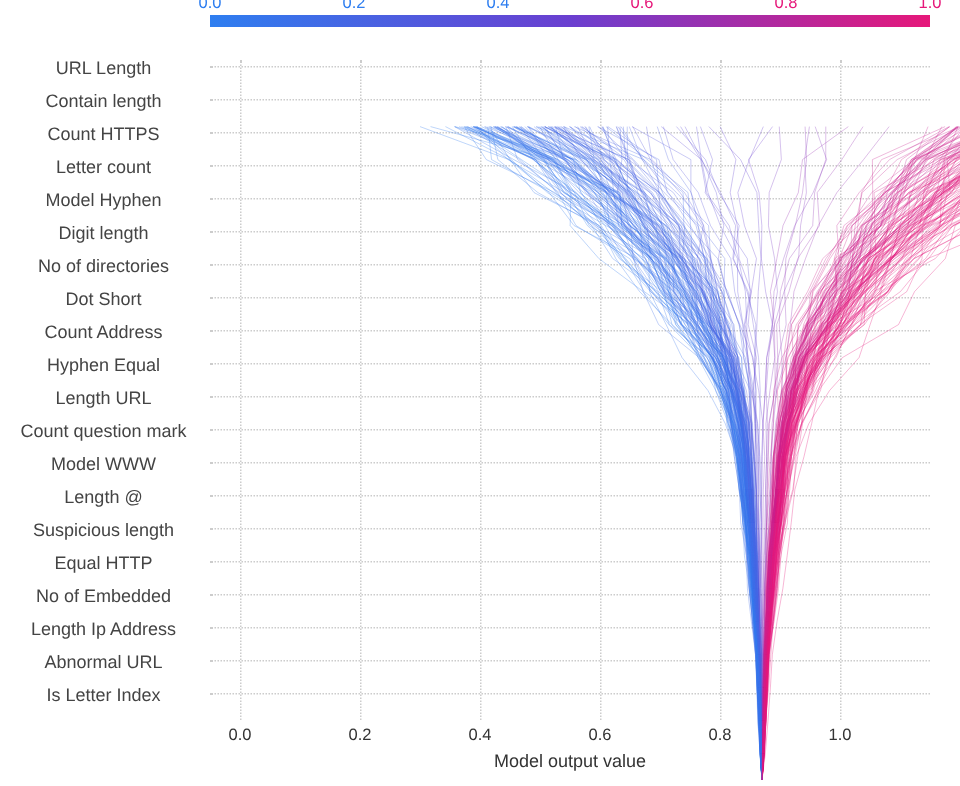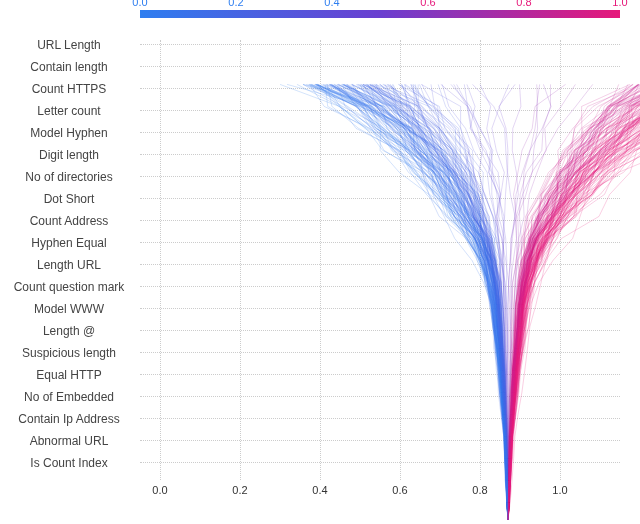--- a/index.html
+++ b/index.html
@@ -370,25 +370,26 @@
       <div class="feature-lab" style="top: 192.4px;">Dot Short</div>
       <div class="feature-lab" style="top: 214.4px;">Count Address</div>
       <div class="feature-lab" style="top: 236.4px;">Hyphen Equal</div>
       <div class="feature-lab" style="top: 258.4px;">Length URL</div>
       <div class="feature-lab" style="top: 280.4px;">Count question mark</div>
       <div class="feature-lab" style="top: 302.4px;">Model WWW</div>
       <div class="feature-lab" style="top: 324.4px;">Length @</div>
       <div class="feature-lab" style="top: 346.4px;">Suspicious length</div>
       <div class="feature-lab" style="top: 368.4px;">Equal HTTP</div>
       <div class="feature-lab" style="top: 390.4px;">No of Embedded</div>
-      <div class="feature-lab" style="top: 412.4px;">Contain Ip Address</div>
+      <div class="feature-lab" style="top: 412.4px;">Length Ip Address</div>
       <div class="feature-lab" style="top: 434.4px;">Abnormal URL</div>
-      <div class="feature-lab" style="top: 456.4px;">Is Count Index</div>
+      <div class="feature-lab" style="top: 456.4px;">Is Letter Index</div>
     </div>
   <div id="xticks">
       <div class="xtick-lab" style="left: 160px;">0.0</div>
       <div class="xtick-lab" style="left: 240px;">0.2</div>
       <div class="xtick-lab" style="left: 320px;">0.4</div>
       <div class="xtick-lab" style="left: 400px;">0.6</div>
       <div class="xtick-lab" style="left: 480px;">0.8</div>
       <div class="xtick-lab" style="left: 560px;">1.0</div>
     </div>
+  <div class="xlabel">Model output value</div>
 </div>
 
 </body></html>

